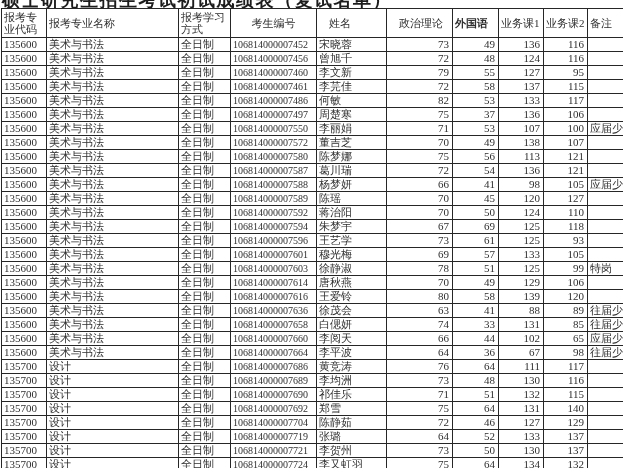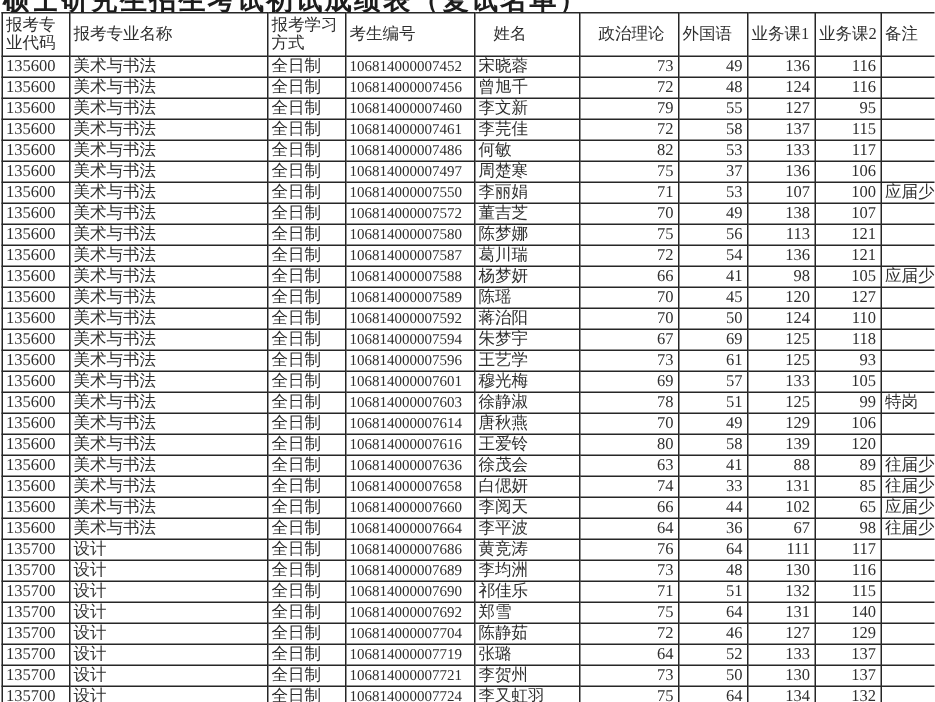--- a/index.html
+++ b/index.html
@@ -61,24 +61,24 @@
 </div>
 
 <table class="score-table">
   <thead>
     <tr>
         <th style="width: 40px;">报考专
 业代码</th>
         <th style="width: 127px;">报考专业名称</th>
         <th style="width: 47px;">报考学习
 方式</th>
-        <th style="width: 81px;">考生编号</th>
+        <th style="width: 81px; text-align: center;">考生编号</th>
         <th style="width: 55px; padding-left: 12px;">姓名</th>
         <th style="width: 51px; padding-left: 12px;">政治理论</th>
-        <th style="width: 41px;">外国语</th>
+        <th style="width: 41px; font-weight: bold;">外国语</th>
         <th style="width: 40px; margin-top: 40px;">业务课1</th>
         <th style="width: 39px;">业务课2</th>
         <th style="width: 102px;">备注</th>
       </tr>
   </thead>
   <tbody>
       <tr>
         <td class="c-major_code">135600</td>
         <td class="c-major_name">美术与书法</td>
         <td class="c-study_mode">全日制</td>

